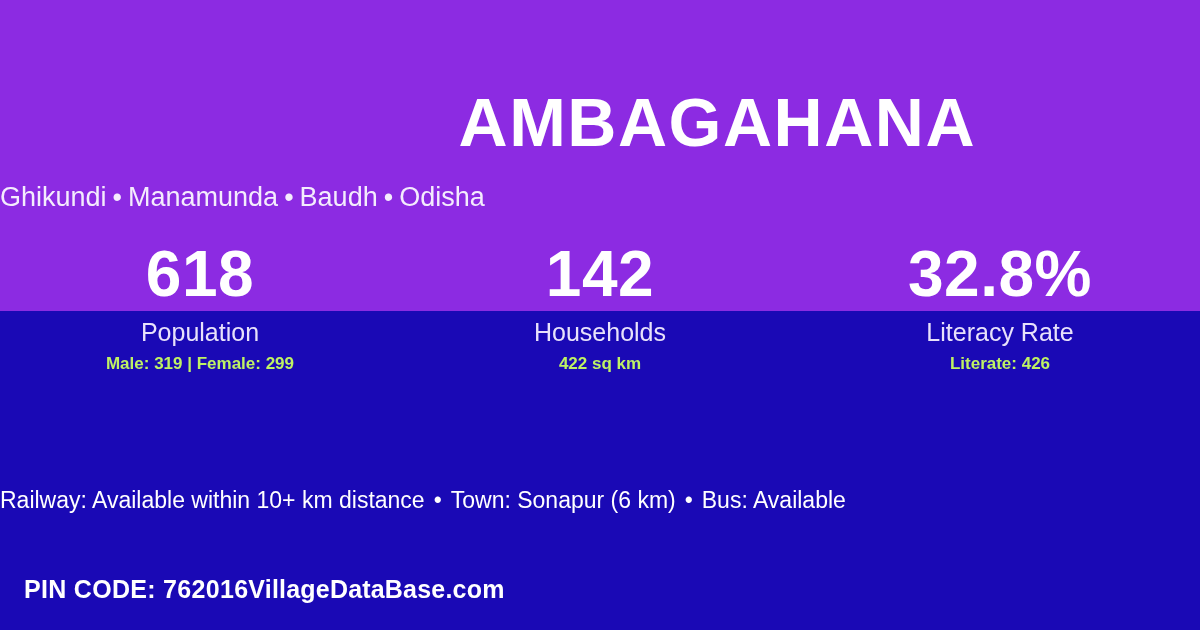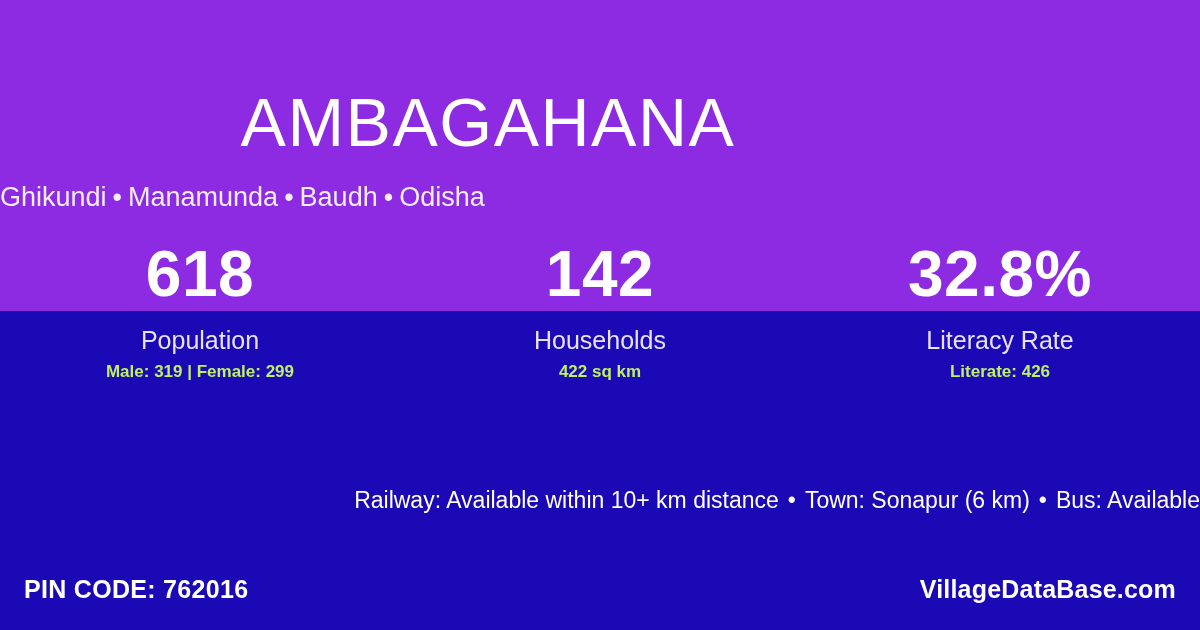--- a/index.html
+++ b/index.html
@@ -34,23 +34,23 @@
     height: 311px;
     background: #8c2be2;
   }
 
   
   .title {
     position: absolute;
     top: 88px;
     left: 0;
     width: 976px;
-    text-align: center;
+    text-align: right;
     font-size: 68px;
-    font-weight: 400;
+    font-weight: 700;
     letter-spacing: 1.5px;
     color: #ffffff;
     line-height: 1;
     white-space: nowrap;
   }
 
   
   .subtitle {
     position: absolute;
     top: 183px;
@@ -87,21 +87,21 @@
   .stat-value {
     font-size: 64px;
     font-weight: 700;
     color: #ffffff;
     line-height: 68px;
     letter-spacing: 0.5px;
     white-space: nowrap;
   }
 
   .stat-label {
-    margin-top: 17px;
+    margin-top: 9px;
     font-size: 25px;
     font-weight: 400;
     color: #e8e2fb;
     line-height: 30px;
     white-space: nowrap;
   }
 
   .stat-sub {
     margin-top: 6px;
     font-size: 17px;
@@ -110,21 +110,21 @@
     line-height: 22px;
     white-space: nowrap;
   }
 
   
   .facilities {
     position: absolute;
     top: 484px;
     left: 0;
     width: 1200px;
-    text-align: right;
+    text-align: left;
     font-size: 23px;
     font-weight: 400;
     color: #ffffff;
     line-height: 32px;
     white-space: nowrap;
   }
 
   .facilities .fsep {
     padding: 0 9px;
     color: #ffffff;
@@ -132,21 +132,20 @@
 
   
   .footer {
     position: absolute;
     bottom: 0;
     left: 0;
     width: 1200px;
     height: 70px;
     display: flex;
     align-items: center;
-    justify-content: space-between;
     padding: 0 24px 12px 24px;
   }
 
   .pin-code {
     font-size: 25px;
     font-weight: 700;
     color: #ffffff;
     letter-spacing: 0.3px;
     line-height: 30px;
     white-space: nowrap;

